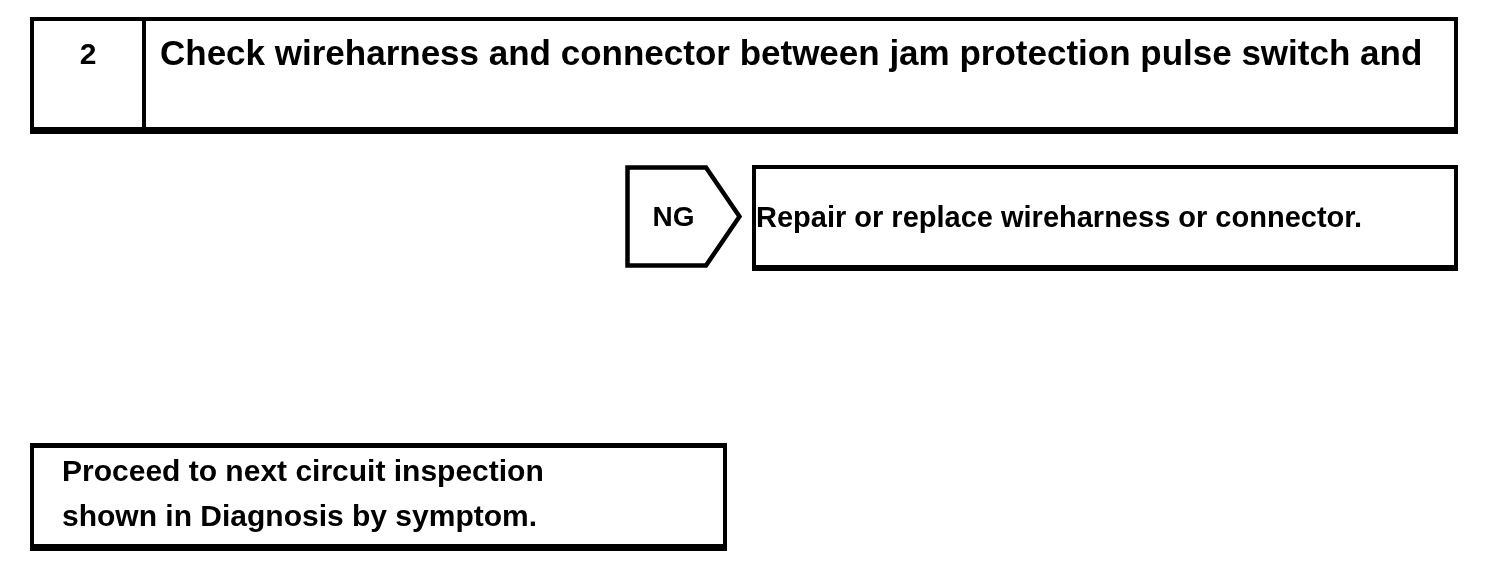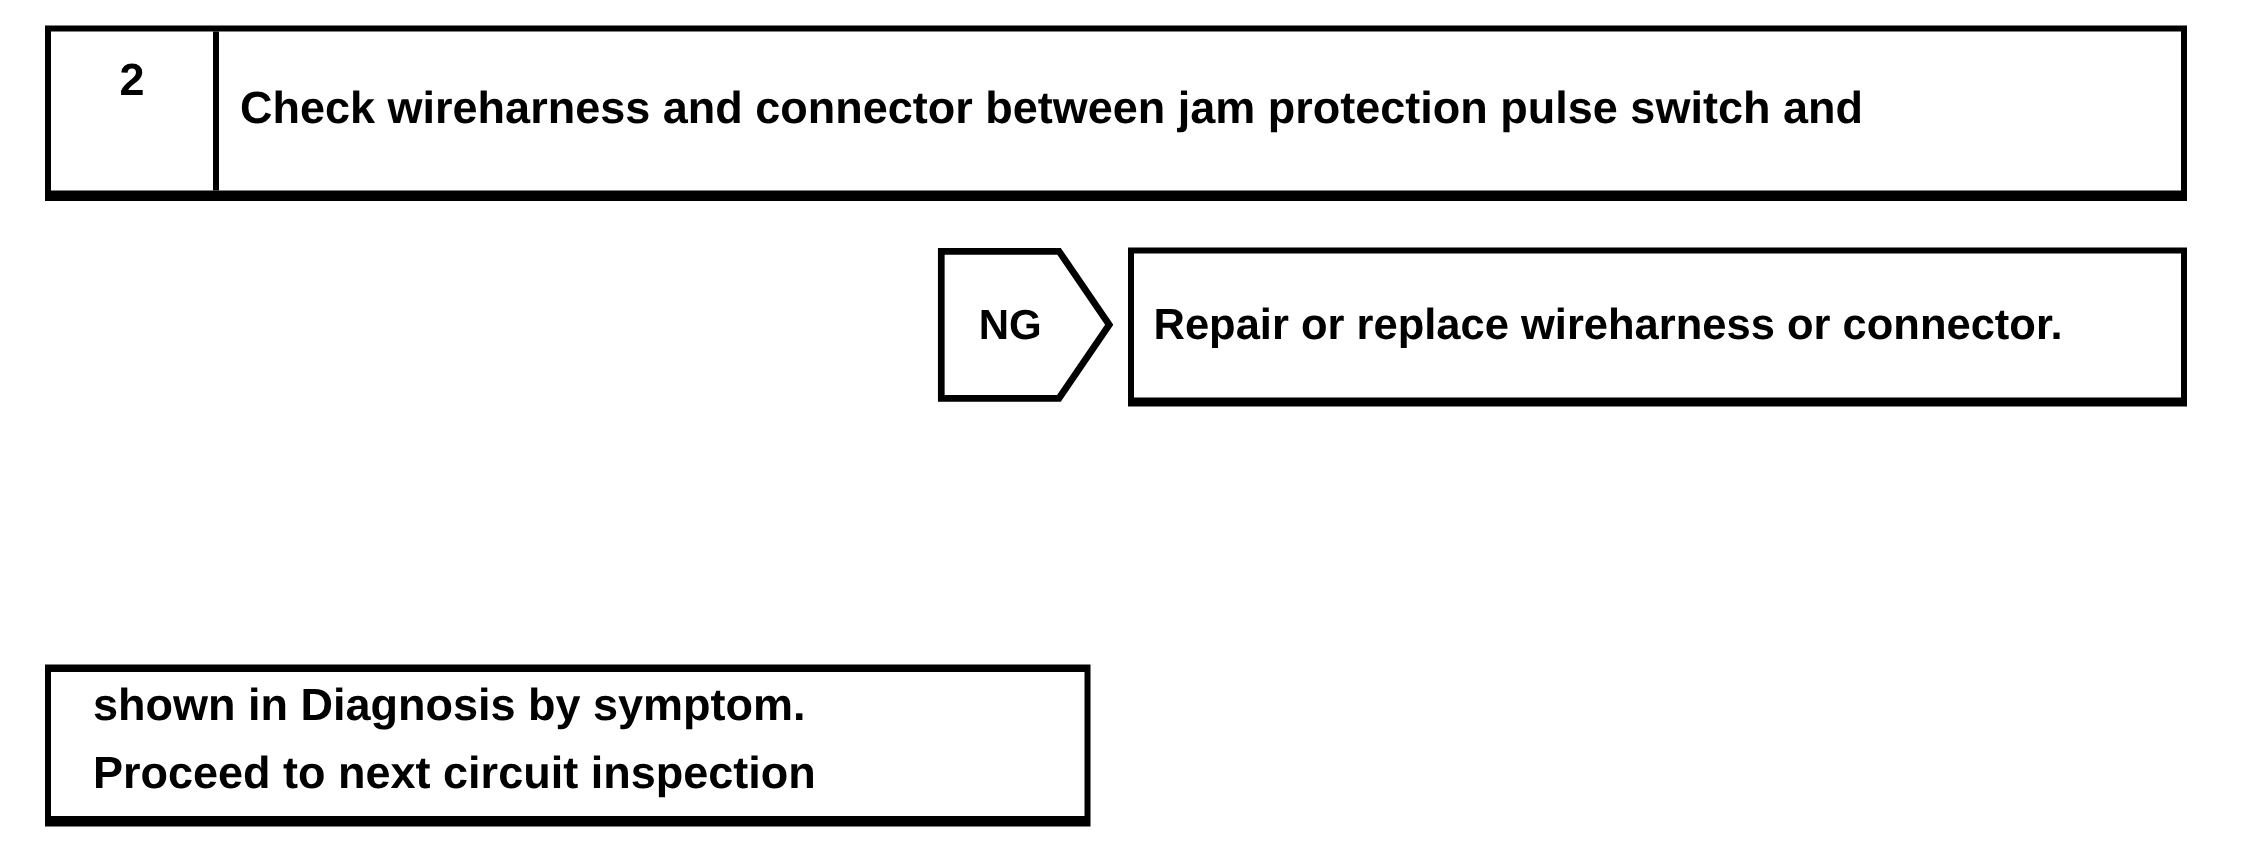--- a/index.html
+++ b/index.html
@@ -35,22 +35,22 @@
     width: 112px;
     flex-shrink: 0;
     border-right: 4px solid #000;
     box-sizing: border-box;
     text-align: center;
     padding-top: 18px;
     font-size: 30px;
     line-height: 30px;
   }
   .step-text {
-    padding: 36px 16px 0 14px;
-    font-size: 30px;
+    padding: 16px 16px 0 14px;
+    font-size: 35px;
     line-height: 31px;
   }
   .step-text .line {
     display: block;
     white-space: nowrap;
   }
 
   
   .ng-connector {
     position: absolute;
@@ -81,21 +81,21 @@
     position: absolute;
     left: 752px;
     top: 165px;
     width: 706px;
     height: 106px;
     border: 4px solid #000;
     border-bottom-width: 6px;
     box-sizing: border-box;
     display: flex;
     align-items: center;
-    padding-left: 13px;
+    padding-left: 0;
     font-size: 29px;
     white-space: nowrap;
     background: #fff;
   }
 
   
   .ok-connector {
     position: absolute;
     left: 28px;
     top: 282px;
@@ -160,17 +160,17 @@
     </svg>
     <div class="label">NG</div>
   </div>
 
   <div class="ng-result-box">
     <span>Repair or replace wireharness or connector.</span>
   </div>
 
 
   <div class="ok-result-box">
+    <span class="line">Proceed to next circuit inspection</span>
     <span class="line">shown in Diagnosis by symptom.</span>
-    <span class="line">Proceed to next circuit inspection</span>
   </div>
 
 </div>
 
 </body></html>

